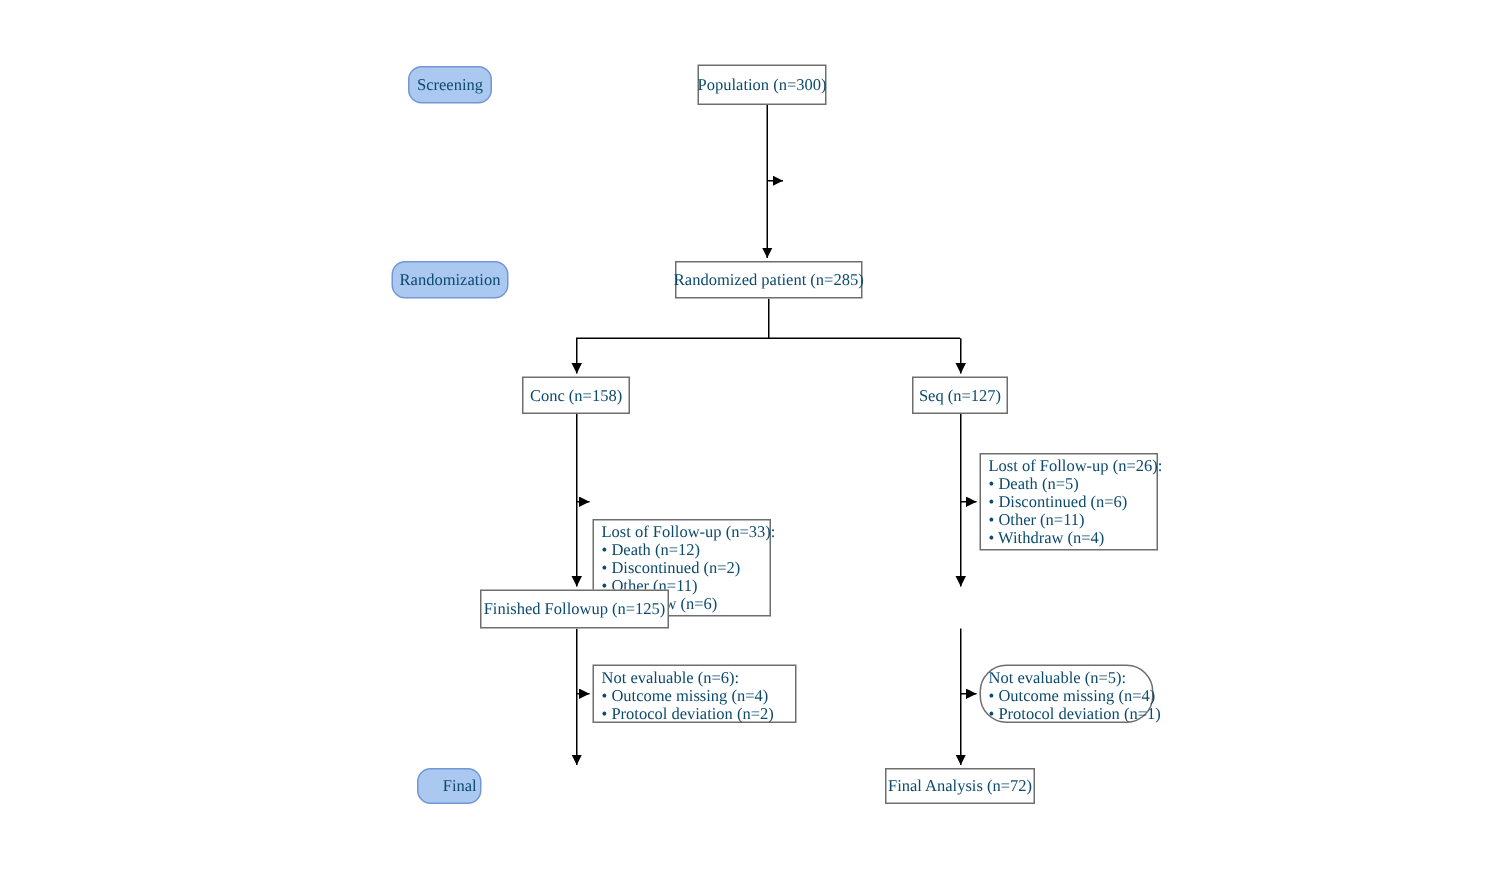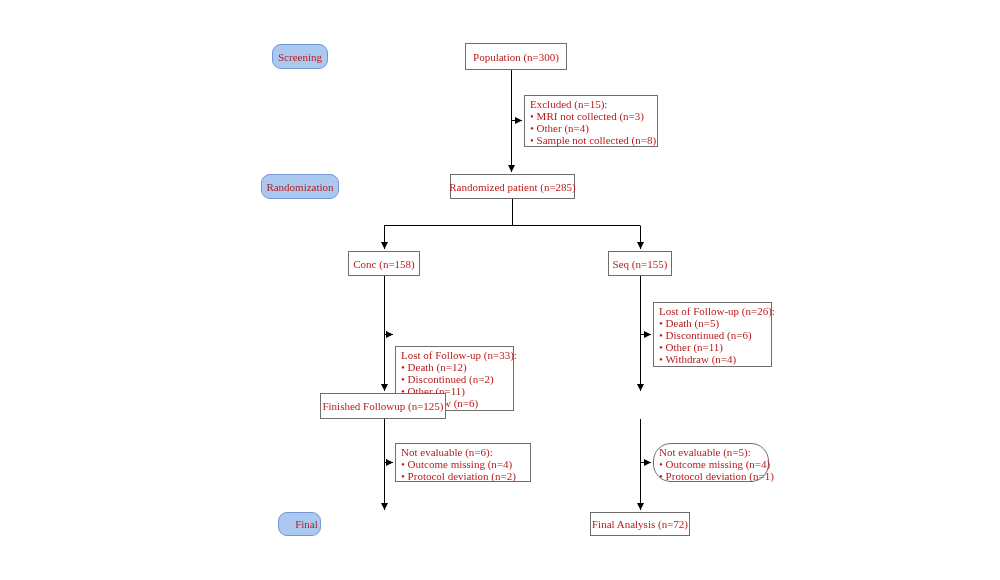--- a/index.html
+++ b/index.html
@@ -2,21 +2,21 @@
 <html><head>
 <meta charset="utf-8">
 <style>
   html, body { margin: 0; padding: 0; background: #ffffff; }
   .canvas {
     position: relative;
     width: 1000px;
     height: 580px;
     background: #ffffff;
     font-family: "Liberation Serif", serif;
-    color: #b91c1c;
+    color: #0c4a6e;
     overflow: hidden;
   }
   .connectors {
     position: absolute;
     left: 0; top: 0;
     width: 1000px; height: 580px;
     pointer-events: none;
   }
   .node {
     position: absolute;
@@ -48,21 +48,21 @@
     align-items: center;
     justify-content: center;
     font-size: 11px;
     white-space: nowrap;
   }
   
   .stage-screening     { left: 272px; top: 44px;  width: 56px; height: 25px; }
   .stage-randomization { left: 261px; top: 174px; width: 78px; height: 25px; }
   .stage-final         { left: 278px; top: 512px; width: 43px; height: 24px; padding-left: 14px; }
   
-  .node-population    { left: 465px; top: 43px;  width: 102px;  height: 27px; }
+  .node-population    { left: 465px; top: 43px;  width: 86px;  height: 27px; }
   .node-excluded      { left: 524px; top: 95px;  width: 134px; height: 52px; }
   .node-randomized    { left: 450px; top: 174px; width: 125px; height: 25px; }
   .node-conc          { left: 348px; top: 251px; width: 72px;  height: 25px; }
   .node-seq           { left: 608px; top: 251px; width: 64px;  height: 25px; }
   .node-lost-conc     { left: 395px; top: 302px; width: 119px; height: 65px; margin-top: 44px; }
   .node-lost-seq      { left: 653px; top: 302px; width: 119px; height: 65px; }
   .node-finished-conc { left: 320px; top: 393px; width: 126px; height: 26px; }
   .node-finished-seq  { left: 577px; top: 393px; width: 124px; height: 26px; }
   .node-noteval-conc  { left: 395px; top: 443px; width: 136px; height: 39px; }
   .node-noteval-seq   { left: 653px; top: 443px; width: 116px; height: 39px; border-radius: 18px; }
@@ -103,32 +103,26 @@
       <line x1="640.5" y1="462.5" x2="651" y2="462.5" marker-end="url(#arrow)"></line>
     </g>
   </svg>
 
   <div class="stage stage-screening">Screening</div>
   <div class="stage stage-randomization">Randomization</div>
   <div class="stage stage-final">Final</div>
 
   <div class="node center node-population">Population (n=300)</div>
 
-  <div class="node multi node-excluded">
-    <div class="line">Excluded (n=15):</div>
-    <div class="line">• MRI not collected (n=3)</div>
-    <div class="line">• Other (n=4)</div>
-    <div class="line">• Sample not collected (n=8)</div>
-  </div>
 
   <div class="node center node-randomized">Randomized patient (n=285)</div>
 
   <div class="node center node-conc">Conc (n=158)</div>
 
-  <div class="node center node-seq">Seq (n=155)</div>
+  <div class="node center node-seq">Seq (n=127)</div>
 
   <div class="node multi node-lost-conc">
     <div class="line">Lost of Follow-up (n=33):</div>
     <div class="line">• Death (n=12)</div>
     <div class="line">• Discontinued (n=2)</div>
     <div class="line">• Other (n=11)</div>
     <div class="line">• Withdraw (n=6)</div>
   </div>
 
   <div class="node multi node-lost-seq">

